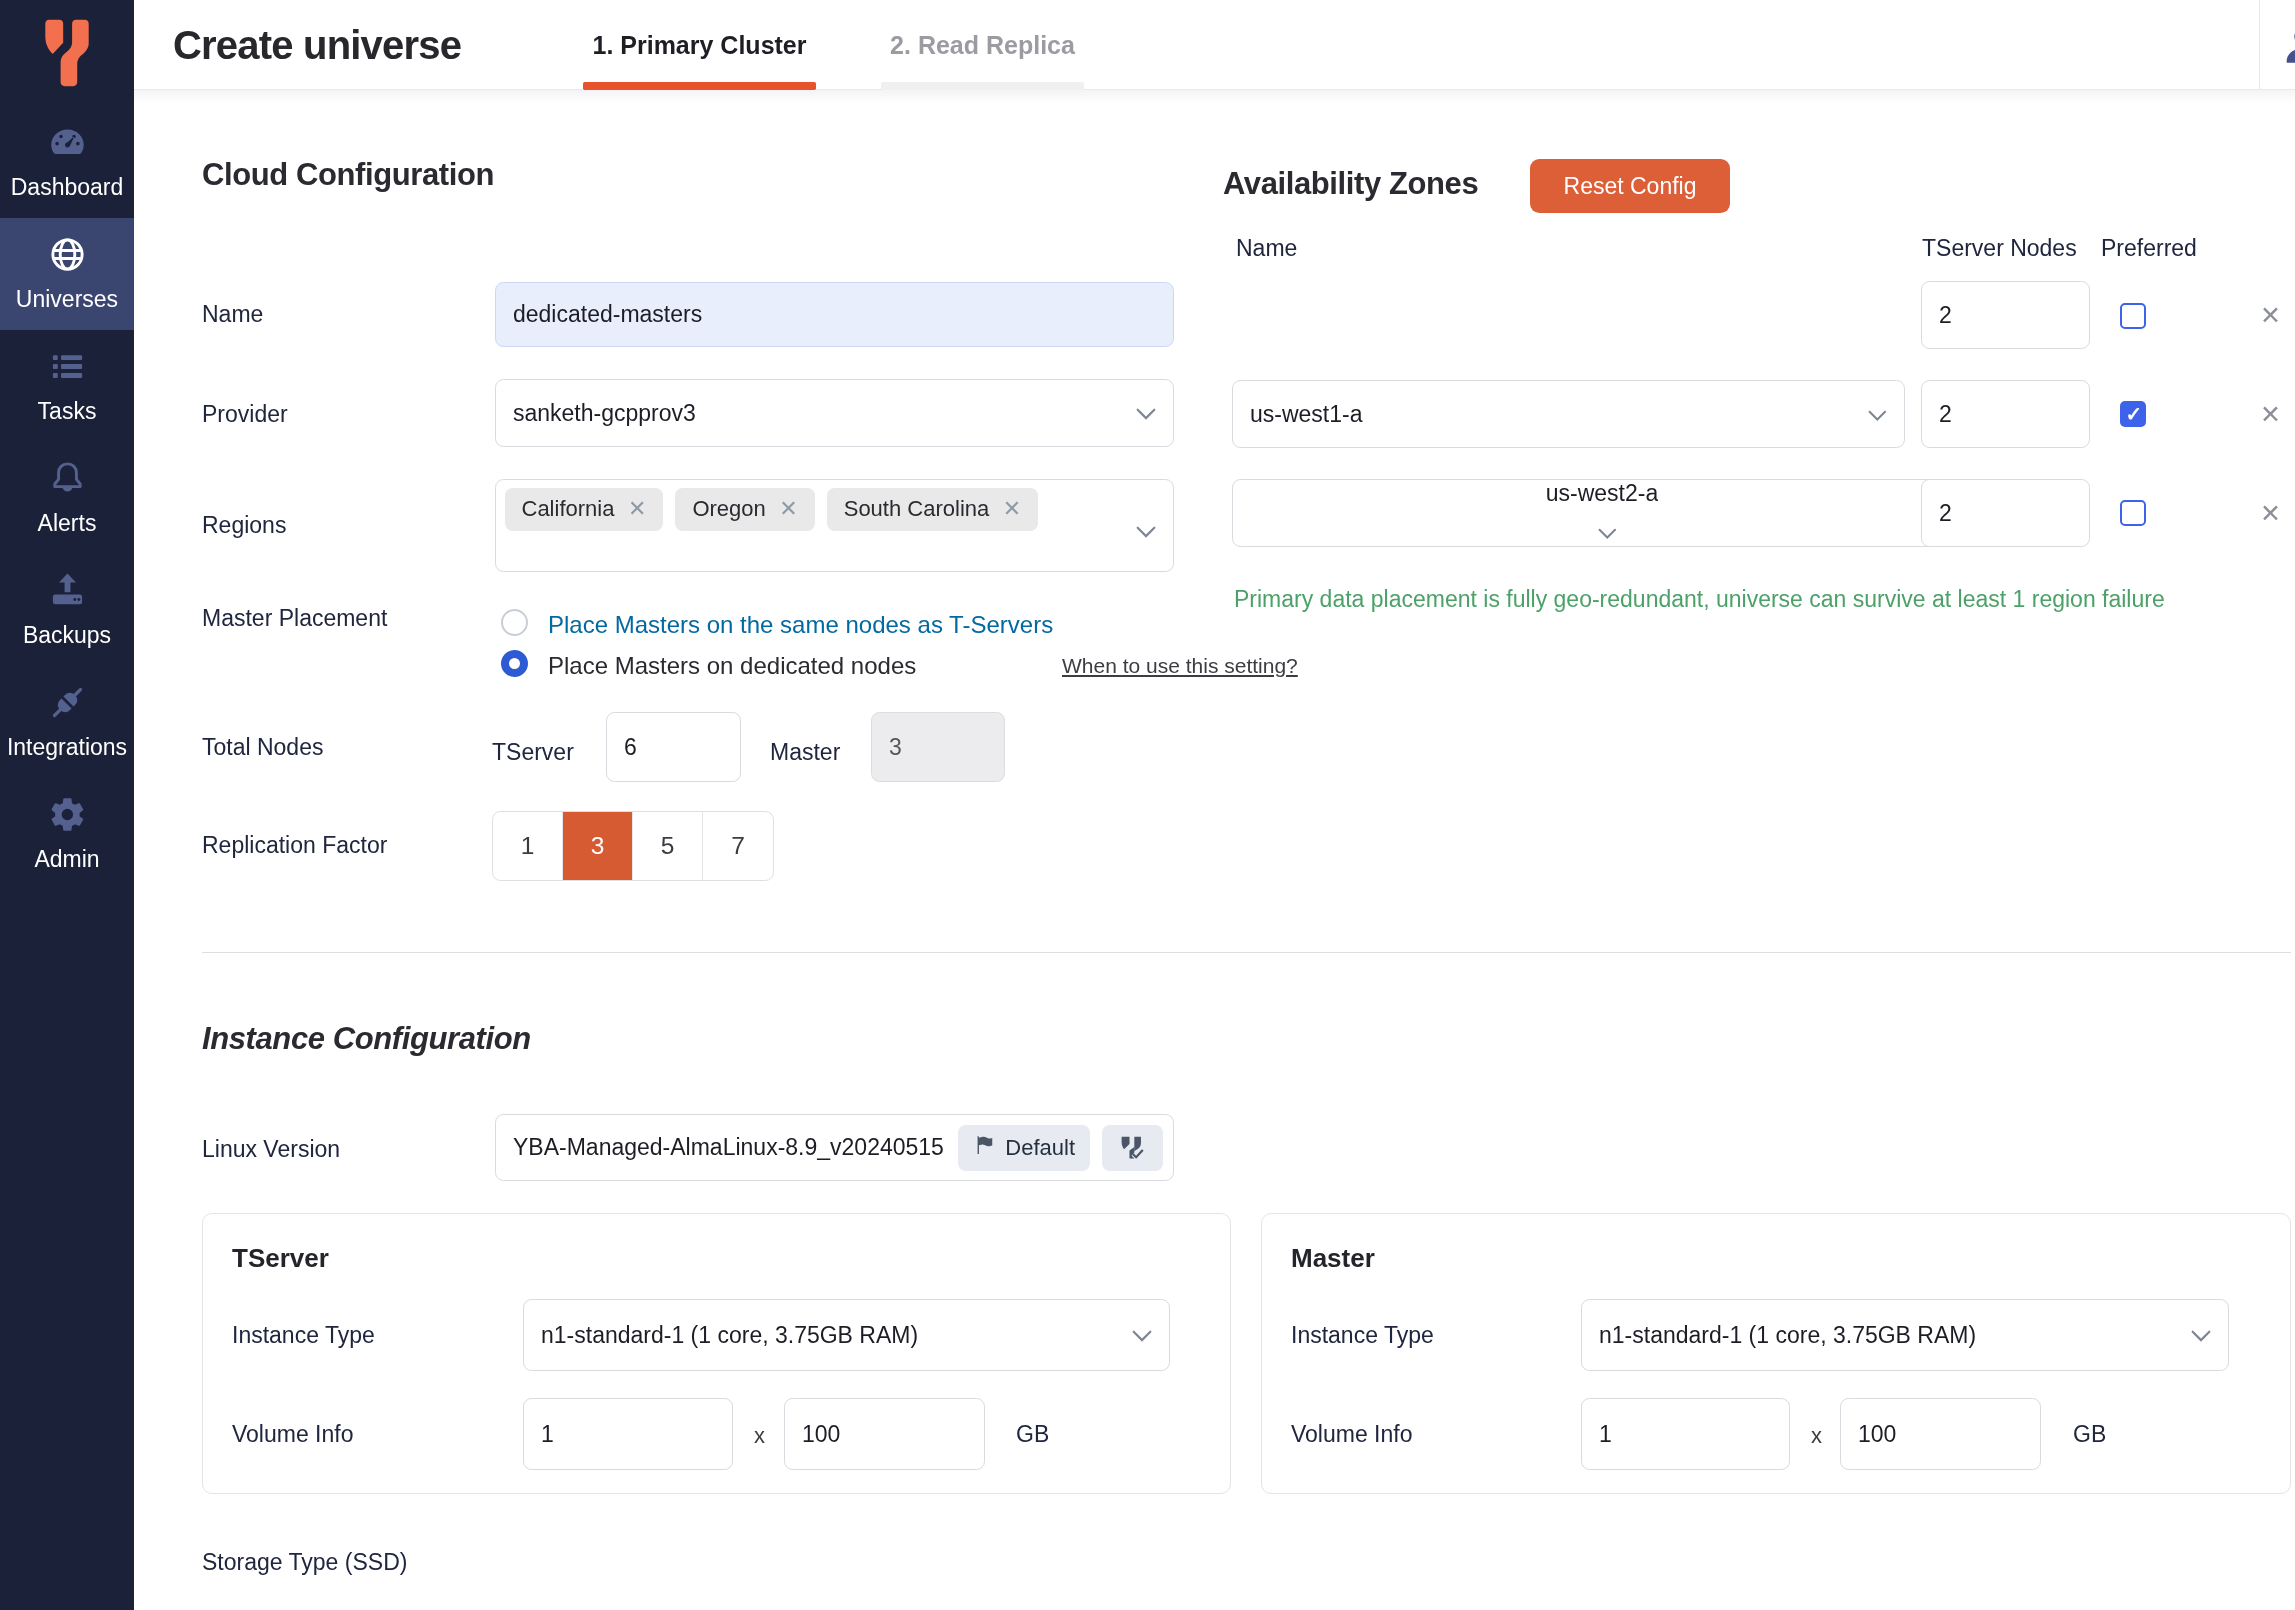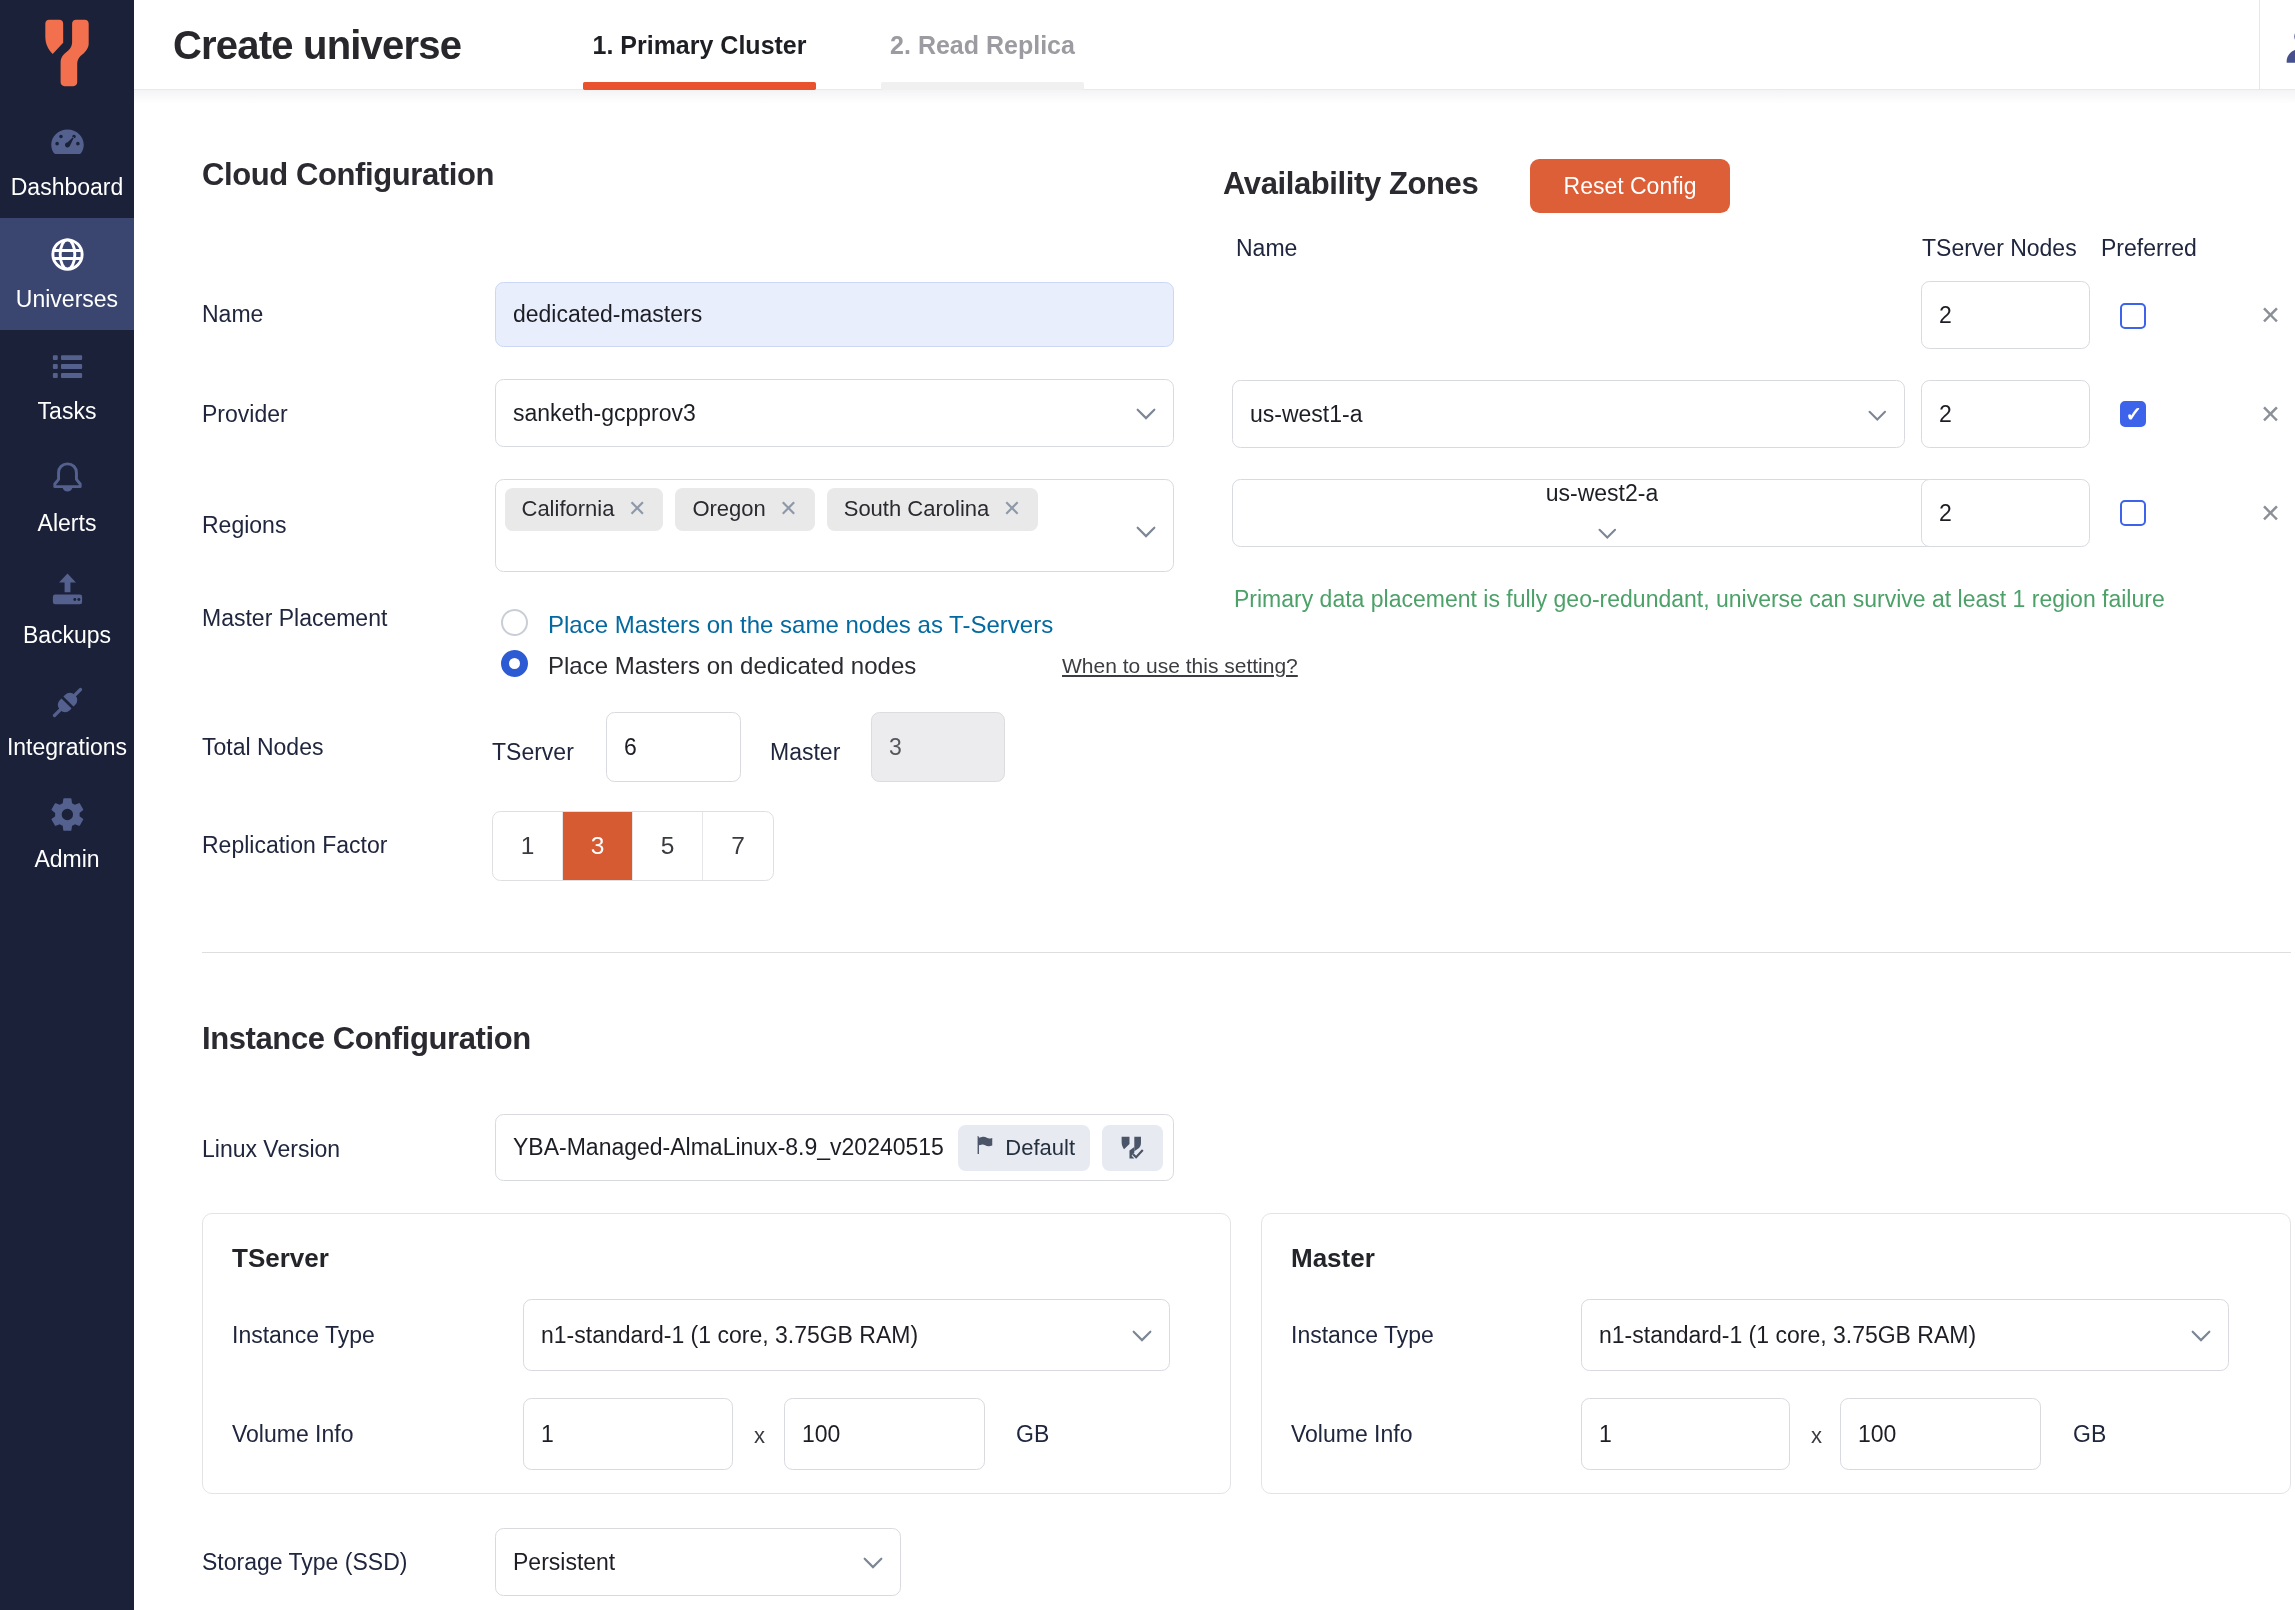--- a/index.html
+++ b/index.html
@@ -257,21 +257,21 @@
           </svg></span>
     </div>
     <input class="t-input" style="left: 1787px; top: 479px; width: 169px; height: 68px;" value="2">
     <div class="az-check" style="left:1986px;top:500px;"></div>
     <div class="az-x" style="left:2126px;top:501px;">✕</div>
 
     <div class="green-msg" style="left:1100px;top:586px;">Primary data placement is fully geo-redundant, universe can survive at least 1 region failure</div>
 
     <div class="divider" style="left:68px;top:952px;width:2089px;"></div>
 
-    <div class="sec-heading" style="left:68px;top:1021px;">Instance Configuration</div>
+    <div class="sec-heading" style="left:68px;top:1021px;font-style:italic;">Instance Configuration</div>
 
     <div class="f-label" style="left:68px;top:1136px;">Linux Version</div>
     <div class="select" style="left:361px;top:1114px;width:679px;height:67px;padding-right:10px;">
       <span class="sel-text">YBA-Managed-AlmaLinux-8.9_v20240515</span>
       <span class="badge">
         <span><svg width="22" height="24" viewBox="0 0 24 24" fill="#4A5568">
               <path d="M5 2.2c.8 0 1.5.7 1.5 1.5v.4l3.2-.9c1.9-.5 3.9-.1 5.4.9 1.2.8 2.7 1.1 4.1.7l1.8-.5v8.2l-2.3.7c-1.9.5-3.9.1-5.4-.9-1.2-.8-2.7-1.1-4.1-.7l-2.7.8V21.8H5z"></path>
             </svg></span>
         <span>Default</span>
       </span>
@@ -312,22 +312,16 @@
             </svg></span>
       </div>
       <div class="f-label" style="left:29px;top:207px;">Volume Info</div>
       <input class="t-input" style="left: 319px; top: 184px; width: 209px; height: 72px;" value="1">
       <div class="vol-x" style="left:549px;top:209px;">x</div>
       <input class="t-input" style="left: 578px; top: 184px; width: 201px; height: 72px;" value="100">
       <div class="f-label" style="left:811px;top:207px;">GB</div>
     </div>
 
     <div class="f-label" style="left:68px;top:1549px;">Storage Type (SSD)</div>
-    <div class="select" style="left:361px;top:1528px;width:406px;height:68px;">
-      <span class="sel-text">Persistent</span>
-      <span class="chev"><svg width="20" height="12.7" viewBox="0 0 24 15" fill="none" stroke="#7C8694" stroke-width="2.6" stroke-linecap="round">
-            <polyline points="2,2 12,12 22,2"></polyline>
-          </svg></span>
-    </div>
 
   </div>
 </div>
 
 
 </body></html>

